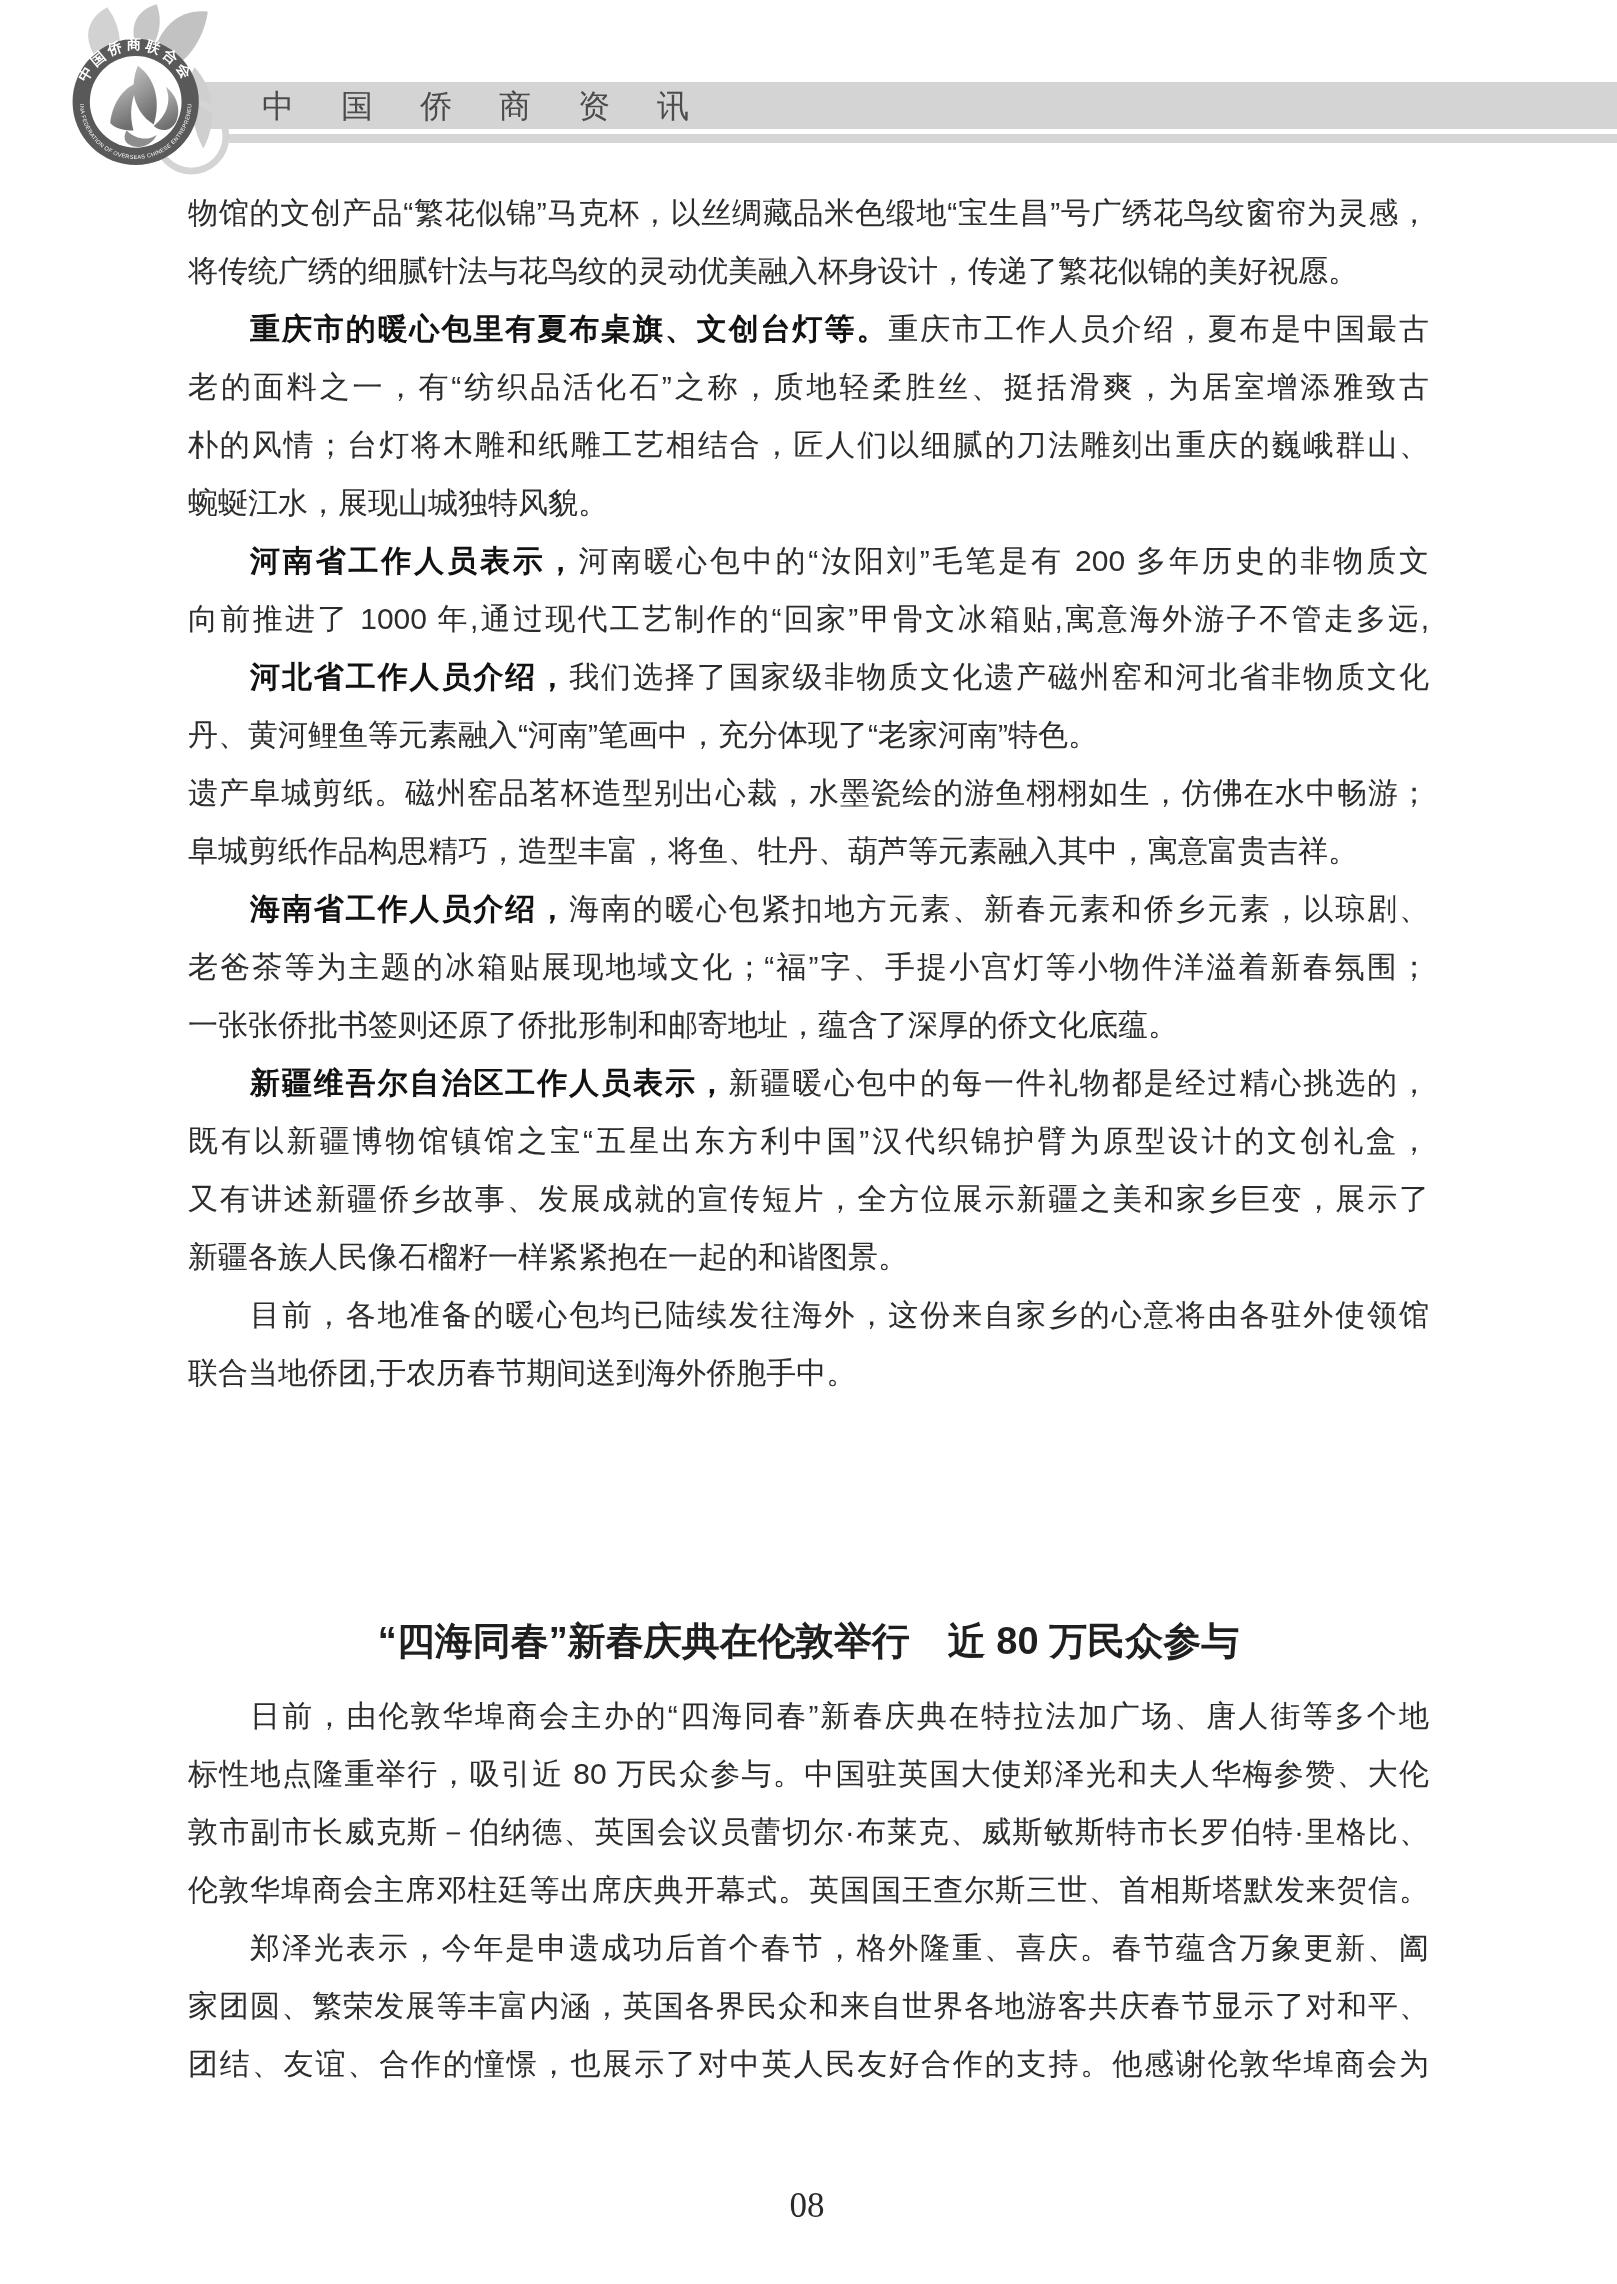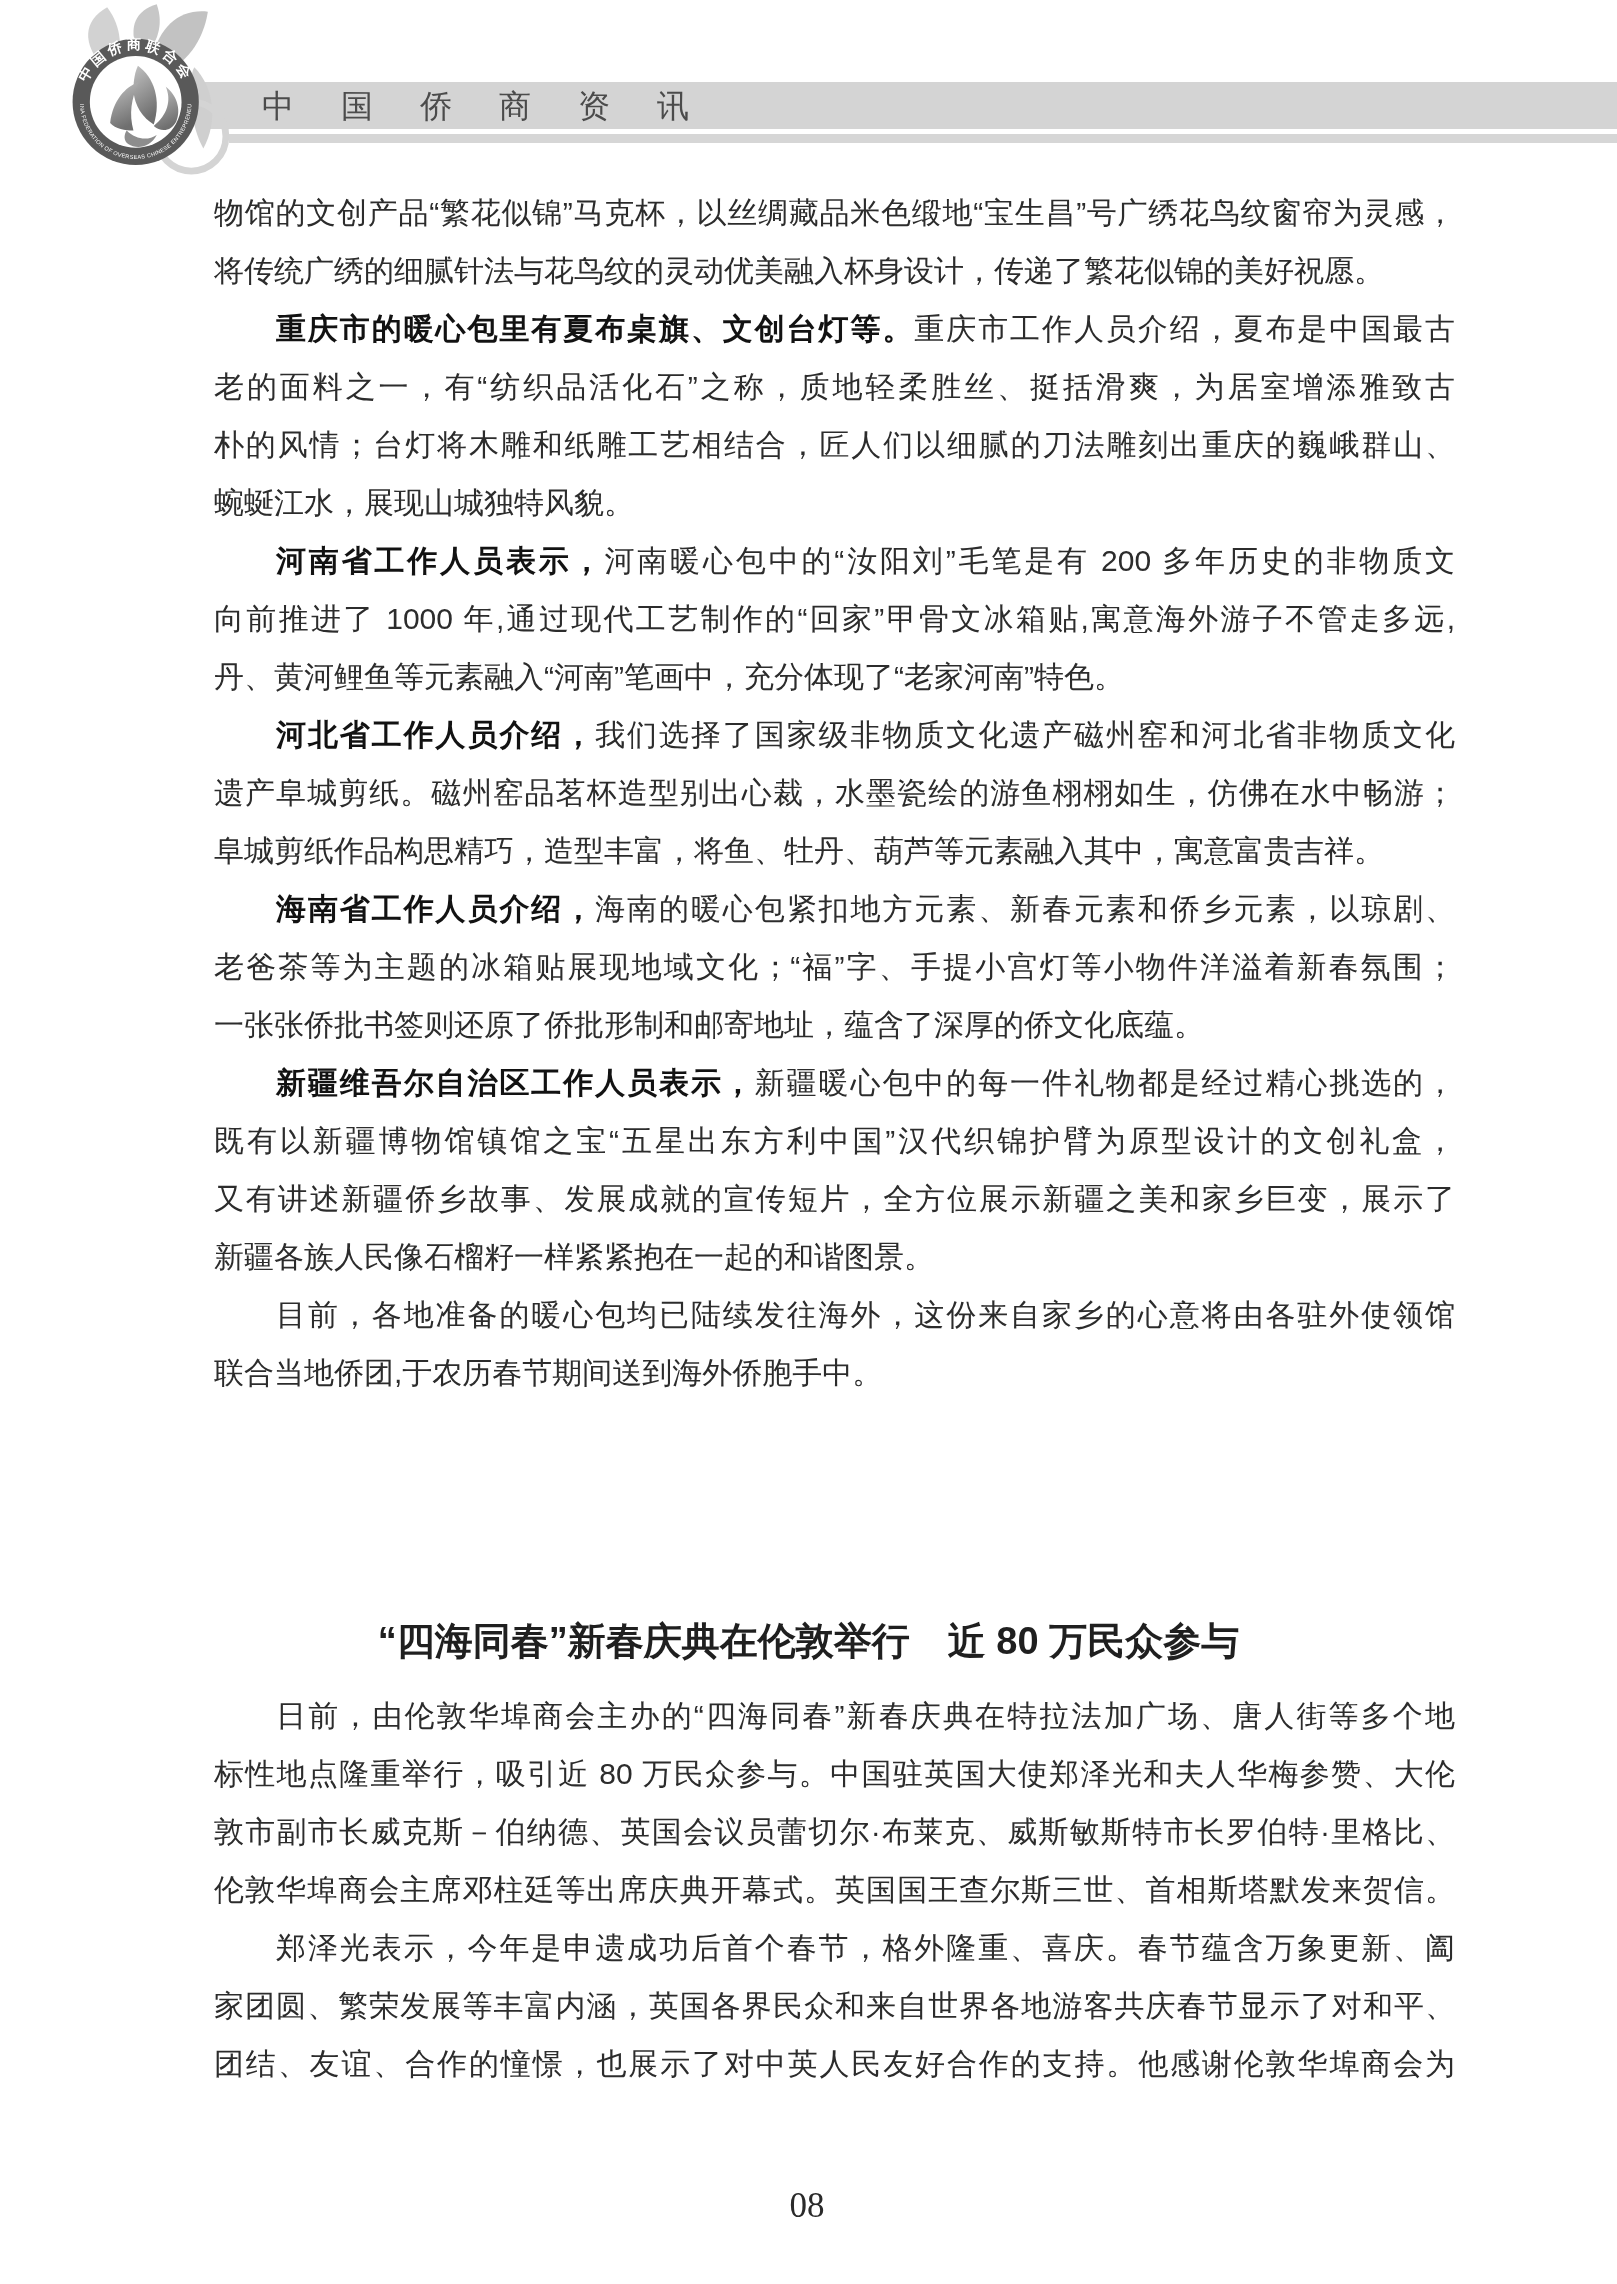--- a/index.html
+++ b/index.html
@@ -18,21 +18,21 @@
   .banner-title{
     position:absolute;left:262px;top:82px;height:47px;line-height:48px;
     font-size:32px;color:#4b4b4b;letter-spacing:47px;white-space:nowrap;
   }
   .banner-sub{
     position:absolute;left:229px;top:134px;width:1388px;height:9px;
     background:#d6d6d6;
   }
   .logo-wrap{position:absolute;left:38px;top:3.8px;width:248px;height:192px;}
   
-  .article{position:absolute;left:188px;width:1241px;margin-left:26px;}
+  .article{position:absolute;left:188px;width:1241px;}
   #article-0{top:184px;}
   #article-1{top:1687px;}
   .line{
     height:58px;line-height:58px;font-size:30px;color:#2c2c2c;
     overflow:hidden;white-space:nowrap;
   }
   .line.j{text-align:justify;text-align-last:justify;white-space:normal;}
   .line.ind{text-indent:62px;}
   .line b{font-weight:700;color:#121212;}
   .line.flex{display:flex;justify-content:space-between;white-space:nowrap;flex-direction:column;}
@@ -99,22 +99,22 @@
 
   <div class="article" id="article-0">
       <div class="line j">物馆的文创产品“繁花似锦”马克杯，以丝绸藏品米色缎地“宝生昌”号广绣花鸟纹窗帘为灵感，</div>
       <div class="line">将传统广绣的细腻针法与花鸟纹的灵动优美融入杯身设计，传递了繁花似锦的美好祝愿。</div>
       <div class="line j ind"><b>重庆市的暖心包里有夏布桌旗、文创台灯等。</b>重庆市工作人员介绍，夏布是中国最古</div>
       <div class="line j">老的面料之一，有“纺织品活化石”之称，质地轻柔胜丝、挺括滑爽，为居室增添雅致古</div>
       <div class="line j">朴的风情；台灯将木雕和纸雕工艺相结合，匠人们以细腻的刀法雕刻出重庆的巍峨群山、</div>
       <div class="line">蜿蜒江水，展现山城独特风貌。</div>
       <div class="line j ind"><b>河南省工作人员表示，</b>河南暖心包中的“汝阳刘”毛笔是有 200 多年历史的非物质文</div>
       <div class="line j">向前推进了 1000 年,通过现代工艺制作的“回家”甲骨文冰箱贴,寓意海外游子不管走多远,</div>
+      <div class="line j ind"><b>河北省工作人员介绍，</b>我们选择了国家级非物质文化遗产磁州窑和河北省非物质文化</div>
       <div class="line">丹、黄河鲤鱼等元素融入“河南”笔画中，充分体现了“老家河南”特色。</div>
-      <div class="line j ind"><b>河北省工作人员介绍，</b>我们选择了国家级非物质文化遗产磁州窑和河北省非物质文化</div>
       <div class="line j">遗产阜城剪纸。磁州窑品茗杯造型别出心裁，水墨瓷绘的游鱼栩栩如生，仿佛在水中畅游；</div>
       <div class="line">阜城剪纸作品构思精巧，造型丰富，将鱼、牡丹、葫芦等元素融入其中，寓意富贵吉祥。</div>
       <div class="line j ind"><b>海南省工作人员介绍，</b>海南的暖心包紧扣地方元素、新春元素和侨乡元素，以琼剧、</div>
       <div class="line j">老爸茶等为主题的冰箱贴展现地域文化；“福”字、手提小宫灯等小物件洋溢着新春氛围；</div>
       <div class="line">一张张侨批书签则还原了侨批形制和邮寄地址，蕴含了深厚的侨文化底蕴。</div>
       <div class="line j ind"><b>新疆维吾尔自治区工作人员表示，</b>新疆暖心包中的每一件礼物都是经过精心挑选的，</div>
       <div class="line j">既有以新疆博物馆镇馆之宝“五星出东方利中国”汉代织锦护臂为原型设计的文创礼盒，</div>
       <div class="line j">又有讲述新疆侨乡故事、发展成就的宣传短片，全方位展示新疆之美和家乡巨变，展示了</div>
       <div class="line">新疆各族人民像石榴籽一样紧紧抱在一起的和谐图景。</div>
       <div class="line j ind">目前，各地准备的暖心包均已陆续发往海外，这份来自家乡的心意将由各驻外使领馆</div>

